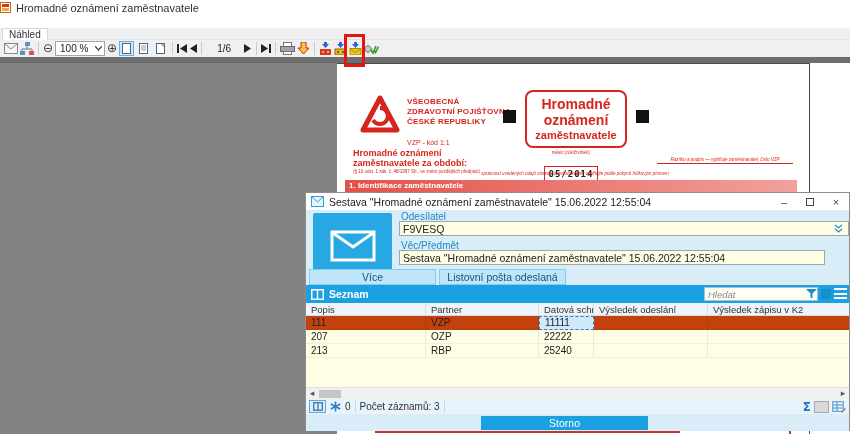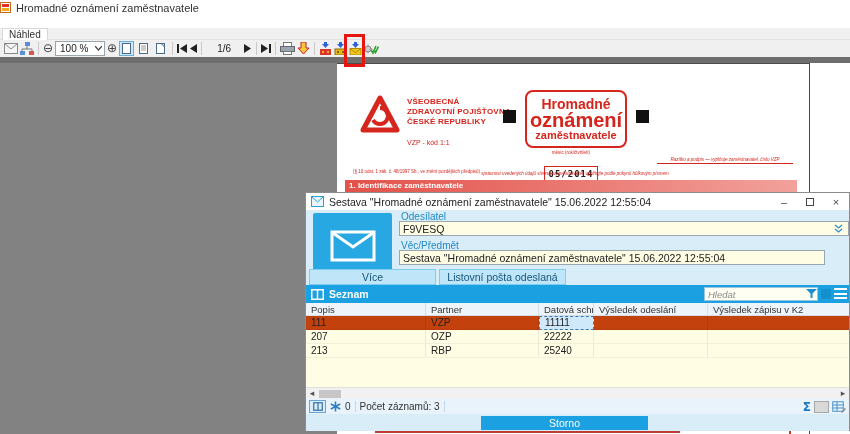--- a/index.html
+++ b/index.html
@@ -29,21 +29,21 @@
 
   
   .preview { position:absolute; left:0; top:57px; width:768px; height:377px; background:#828282; }
   .preview-topstrip { position:absolute; left:0; top:0; width:850px; height:6px; background:#6e6e6e; }
   .page { position:absolute; left:337px; top:6px; width:473px; height:371px; background:#fff; border-top:1px solid #4a4a4a; border-right:1px solid #4a4a4a; }
   .org-name { position:absolute; left:70px; top:33px; font-size:8px; font-weight:bold; color:#d6251d; line-height:10px; letter-spacing:.2px; }
   .vzp-code { position:absolute; left:70px; top:75px; font-size:7px; color:#d6251d; }
   .blacksq { position:absolute; width:13px; height:13px; background:#111; }
   .sq1 { left:166px; top:46px; } .sq2 { left:299px; top:46px; }
   .stamp { position:absolute; left:188px; top:26px; width:102px; height:58px; border:2px solid #d6251d; border-radius:8px; text-align:center; color:#d6251d; font-weight:bold; padding-top:4px; background:#fff; }
-  .stamp .l1 { font-size:14px; line-height:16px; } .stamp .l2 { font-size:20px; line-height:16px; } .stamp .l3 { font-size:11px; line-height:14px; }
+  .stamp .l1 { font-size:14px; line-height:16px; } .stamp .l2 { font-size:14px; line-height:16px; } .stamp .l3 { font-size:11px; line-height:14px; }
   .period-heading { position:absolute; left:16px; top:84px; font-size:9px; font-weight:bold; color:#d6251d; line-height:10px; }
   .fine { color:#d6251d; font-size:4.5px; line-height:5px; overflow:hidden; white-space:nowrap; }
   .fine1 { position:absolute; left:16px; top:105px; width:170px; }
   .period-hint { position:absolute; left:204px; top:86px; width:60px; text-align:center; }
   .period-box { position:absolute; left:207px; top:102px; width:54px; height:15px; border:1px solid #d6251d; display:flex; align-items:center; justify-content:center; font-family:"DejaVu Sans Mono",monospace; font-size:9px; font-weight:bold; color:#222; letter-spacing:1px; background:#fff; }
   .right-note { position:absolute; left:320px; top:93px; width:136px; text-align:center; border-bottom:1px solid #d6251d; padding-bottom:1px; font-style:italic; }
   .center-note { position:absolute; left:83px; top:107px; width:310px; text-align:center; font-style:italic; }
   .section-banner { position:absolute; left:8px; top:116px; width:452px; height:12px; background:linear-gradient(90deg,#e2514a,#f2a19b); color:#fff; font-size:8px; font-weight:bold; line-height:12px; padding-left:4px; }
   .bottom-line { position:absolute; left:38px; top:367px; width:305px; height:2px; background:#c23b32; }
   .bottom-tick { position:absolute; left:452px; top:365px; width:2px; height:5px; background:#c23b32; }
@@ -249,20 +249,24 @@
         <div>ČESKÉ REPUBLIKY</div>
       </div>
       <div class="vzp-code">VZP - kód 1:1</div>
       <div class="blacksq sq1"></div>
       <div class="stamp">
         <div class="l1">Hromadné</div>
         <div class="l2">oznámení</div>
         <div class="l3">zaměstnavatele</div>
       </div>
       <div class="blacksq sq2"></div>
+      <div class="period-heading">
+        <div>Hromadné oznámení</div>
+        <div>zaměstnavatele za období:</div>
+      </div>
       <div class="fine fine1">(§ 10 odst. 1 zák. č. 48/1997 Sb., ve znění pozdějších předpisů)</div>
       <div class="fine period-hint">měsíc (rok/čtvrtletí)</div>
       <div class="period-box">05/2014</div>
       <div class="fine right-note">Razítko a podpis — vyplňuje zaměstnavatel, číslo VZP</div>
       <div class="fine center-note">správnost uvedených údajů stvrzuje zaměstnavatel, vyplňujte podle pokynů hůlkovým písmem</div>
       <div class="section-banner">1. Identifikace zaměstnavatele</div>
       <div class="bottom-line"></div>
       <div class="bottom-tick"></div>
       <div class="bottom-dash"></div>
     </div>

